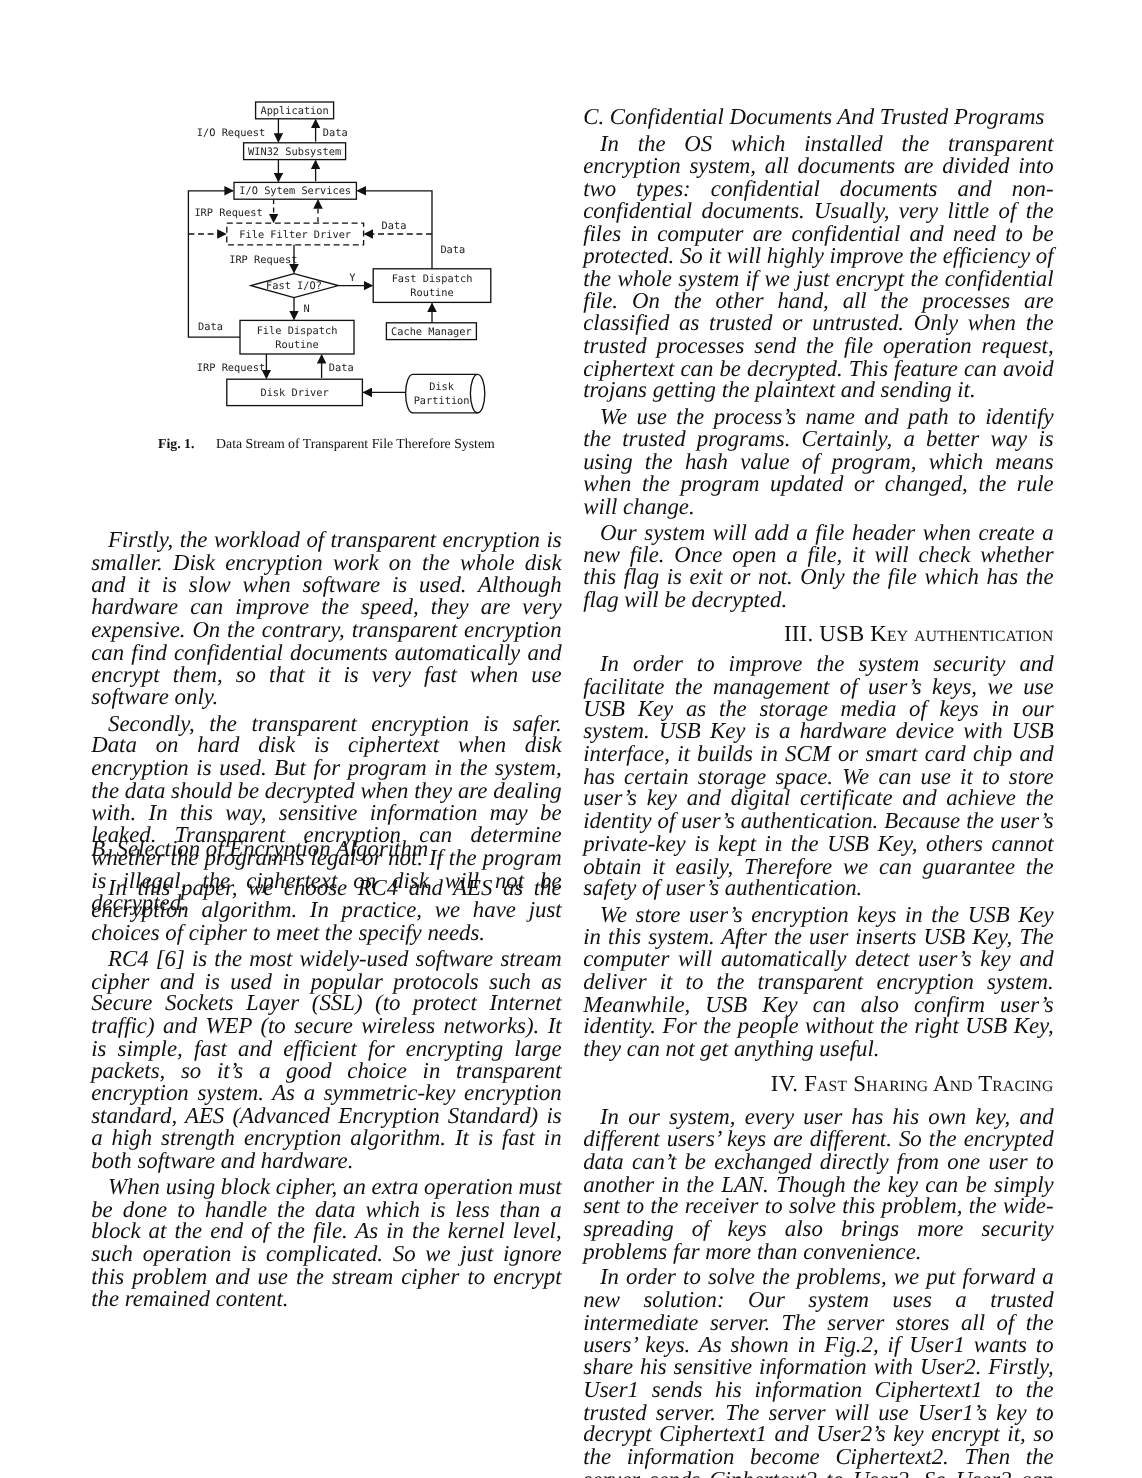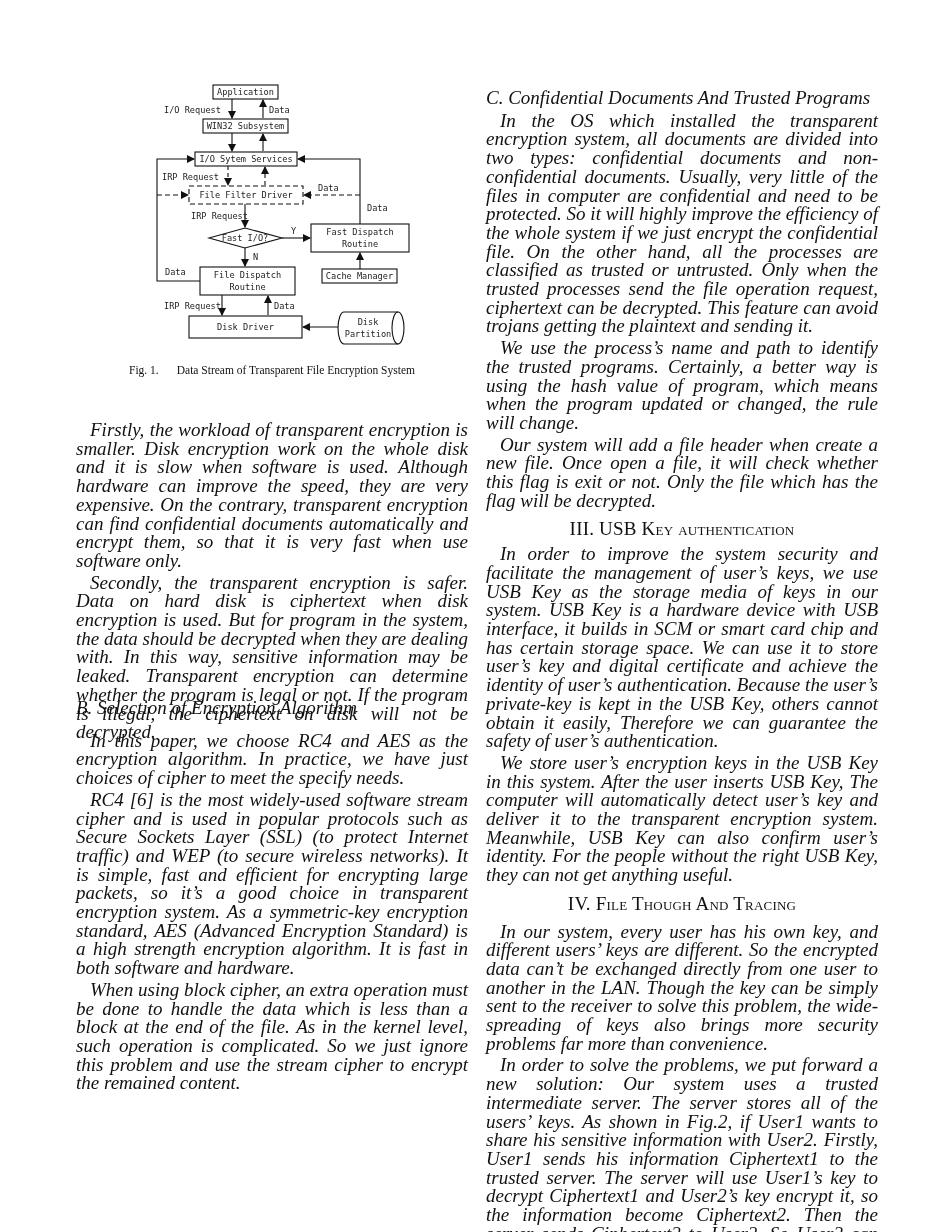--- a/index.html
+++ b/index.html
@@ -4,25 +4,25 @@
 <style>
   html, body { margin:0; padding:0; background:#ffffff; }
   body { width:952px; height:1232px; position:relative; overflow:hidden;
          font-family:"Liberation Serif", "DejaVu Serif", serif; color:#111; }
   .col { position:absolute; width:392px; font-size:19px; line-height:18.7px; text-align:justify; }
   .col-left { left:76px; }
   .col-right { left:486px; }
   .para { margin:0; text-indent:14px;font-style:italic; }
   .para + .para { margin-top:3px; }
   .subsec { font-style:italic; margin:0; }
-  .sec { text-align:center; margin:0; font-variant:small-caps; letter-spacing:0.2px; }
+  .sec { text-align:right; margin:0; font-variant:small-caps; letter-spacing:0.2px; }
   #figure { position:absolute; left:150px; top:80px; width:275px; height:275px; }
   #figure text { font-family:"DejaVu Sans Mono", "Liberation Mono", monospace; font-size:8.6px; fill:#222; }
   .caption { position:absolute; left:76px; top:364px; width:392px; text-align:center; font-size:11.5px; }
-  .caption .num { margin-right:18px; }
+  .caption .num { margin-right:18px;font-weight:bold; }
 </style>
 </head>
 <body>
 
 <svg id="figure" viewBox="150 80 275 275" xmlns="http://www.w3.org/2000/svg">
   <defs>
     <marker id="ah" markerWidth="8" markerHeight="8" refX="7" refY="4" orient="auto" markerUnits="userSpaceOnUse">
       <path d="M0,0 L8,4 L0,8 z" fill="#111"></path>
     </marker>
   </defs>
@@ -104,24 +104,24 @@
     <text x="191" y="219">IRP Request</text>
     <text x="291" y="234">Y</text>
     <text x="253" y="260">N</text>
     <text x="165" y="275">Data</text>
     <text x="164" y="309">IRP Request</text>
     <text x="274" y="309">Data</text>
   </g>
 </svg>
 
 <div class="caption">
-  <span class="num">Fig. 1.</span><span>Data Stream of Transparent File Encryption System</span>
+  <span class="num">Fig. 1.</span><span>Data Stream of Transparent File Therefore System</span>
 </div>
 
-<div class="col col-left" style="top:421px;">
+<div class="col col-left" style="top:442px;">
   <p class="para">Firstly, the workload of transparent encryption is smaller. Disk encryption work on the whole disk and it is slow when software is used. Although hardware can improve the speed, they are very expensive. On the contrary, transparent encryption can find confidential documents automatically and encrypt them, so that it is very fast when use software only.</p>
   <p class="para">Secondly, the transparent encryption is safer. Data on hard disk is ciphertext when disk encryption is used. But for program in the system, the data should be decrypted when they are dealing with. In this way, sensitive information may be leaked. Transparent encryption can determine whether the program is legal or not. If the program is illegal, the ciphertext on disk will not be decrypted.</p>
 </div>
 
 <div class="col col-left" style="top:699px;">
   <p class="subsec">B.  Selection of Encryption Algorithm</p>
   <div style="height:14px"></div>
   <p class="para">In this paper, we choose RC4 and AES as the encryption algorithm. In practice, we have just choices of cipher to meet the specify needs.</p>
   <p class="para">RC4 [6] is the most widely-used software stream cipher and is used in popular protocols such as Secure Sockets Layer (SSL) (to protect Internet traffic) and WEP (to secure wireless networks). It is simple, fast and efficient for encrypting large packets, so it’s a good choice in transparent encryption system. As a symmetric-key encryption standard, AES (Advanced Encryption Standard) is a high strength encryption algorithm. It is fast in both software and hardware.</p>
   <p class="para">When using block cipher, an extra operation must be done to handle the data which is less than a block at the end of the file. As in the kernel level, such operation is complicated. So we just ignore this problem and use the stream cipher to encrypt the remained content.</p>
@@ -134,18 +134,18 @@
   <p class="para">We use the process’s name and path to identify the trusted programs. Certainly, a better way is using the hash value of program, which means when the program updated or changed, the rule will change.</p>
   <p class="para">Our system will add a file header when create a new file. Once open a file, it will check whether this flag is exit or not. Only the file which has the flag will be decrypted.</p>
 
   <div style="height:10px"></div>
   <p class="sec">III.  USB Key authentication</p>
   <div style="height:6px"></div>
   <p class="para">In order to improve the system security and facilitate the management of user’s keys, we use USB Key as the storage media of keys in our system. USB Key is a hardware device with USB interface, it builds in SCM or smart card chip and has certain storage space. We can use it to store user’s key and digital certificate and achieve the identity of user’s authentication. Because the user’s private-key is kept in the USB Key, others cannot obtain it easily, Therefore we can guarantee the safety of user’s authentication.</p>
   <p class="para">We store user’s encryption keys in the USB Key in this system. After the user inserts USB Key, The computer will automatically detect user’s key and deliver it to the transparent encryption system. Meanwhile, USB Key can also confirm user’s identity. For the people without the right USB Key, they can not get anything useful.</p>
 
   <div style="height:10px"></div>
-  <p class="sec">IV.  File Though And Tracing</p>
+  <p class="sec">IV.  Fast Sharing And Tracing</p>
   <div style="height:3px"></div>
   <div style="height:6px"></div>
   <p class="para">In our system, every user has his own key, and different users’ keys are different. So the encrypted data can’t be exchanged directly from one user to another in the LAN. Though the key can be simply sent to the receiver to solve this problem, the wide-spreading of keys also brings more security problems far more than convenience.</p>
   <p class="para">In order to solve the problems, we put forward a new solution: Our system uses a trusted intermediate server. The server stores all of the users’ keys. As shown in Fig.2, if User1 wants to share his sensitive information with User2. Firstly, User1 sends his information Ciphertext1 to the trusted server. The server will use User1’s key to decrypt Ciphertext1 and User2’s key encrypt it, so the information become Ciphertext2. Then the server sends Ciphertext2 to User2. So User2 can share User1’s sensitive information. In this process, the data transfer in the LAN is always encrypted, which ensure the security of files.</p>
 </div>
 
 </body></html>

